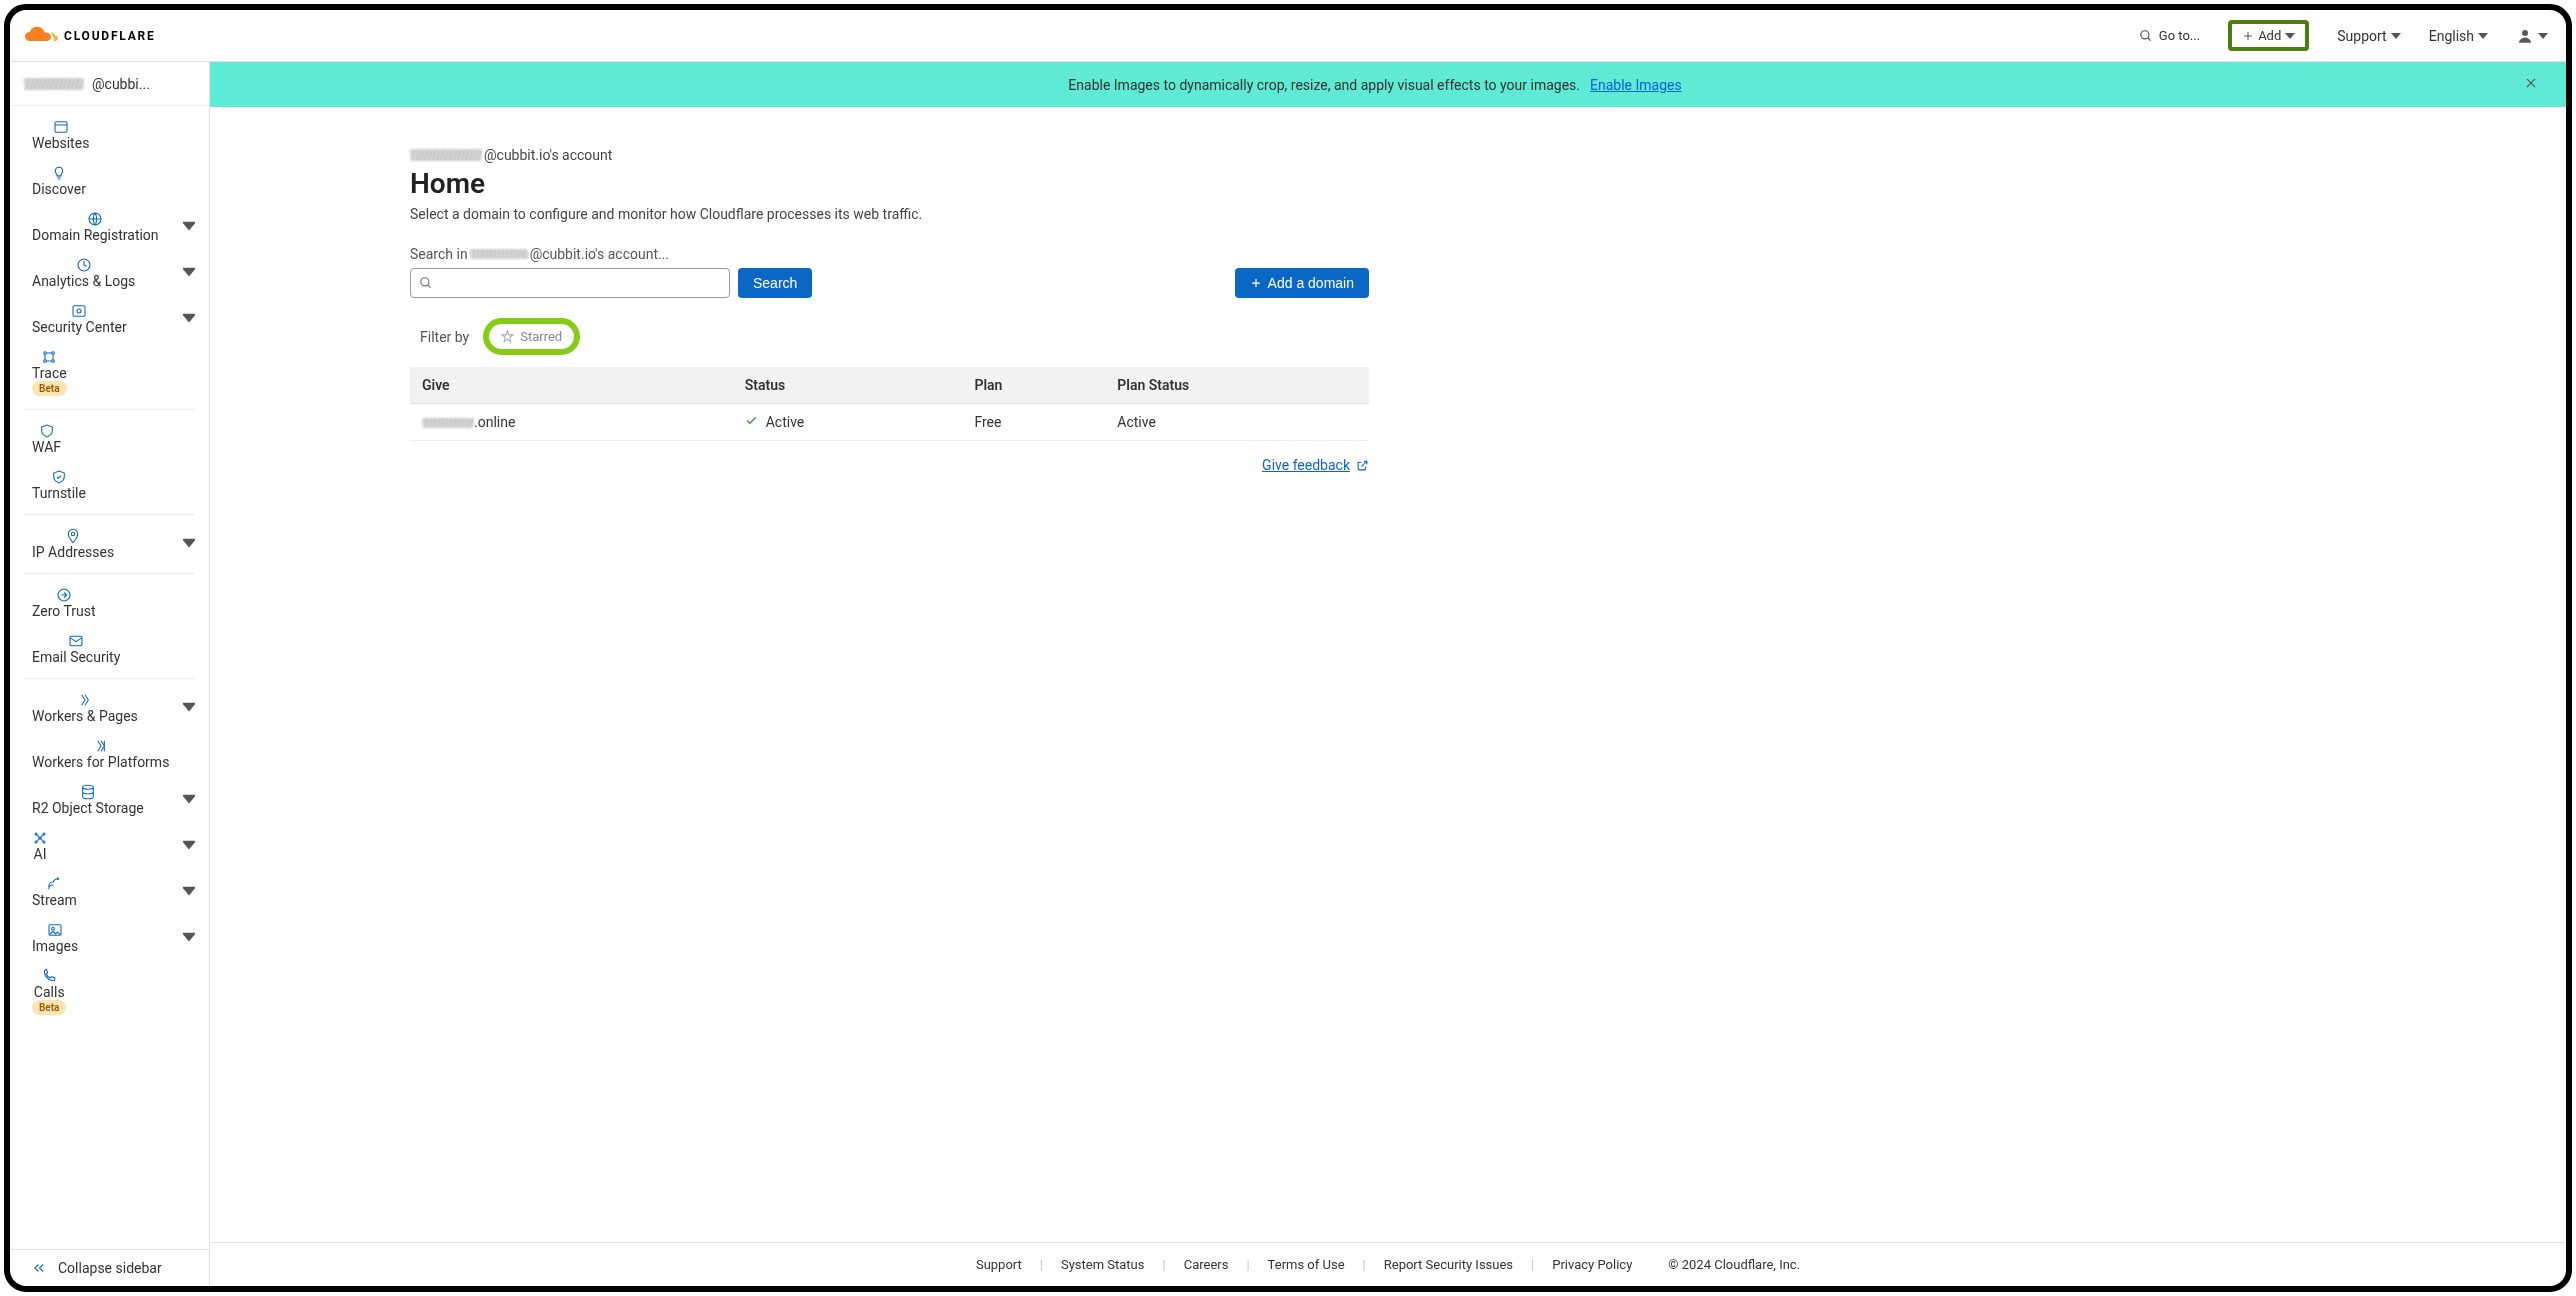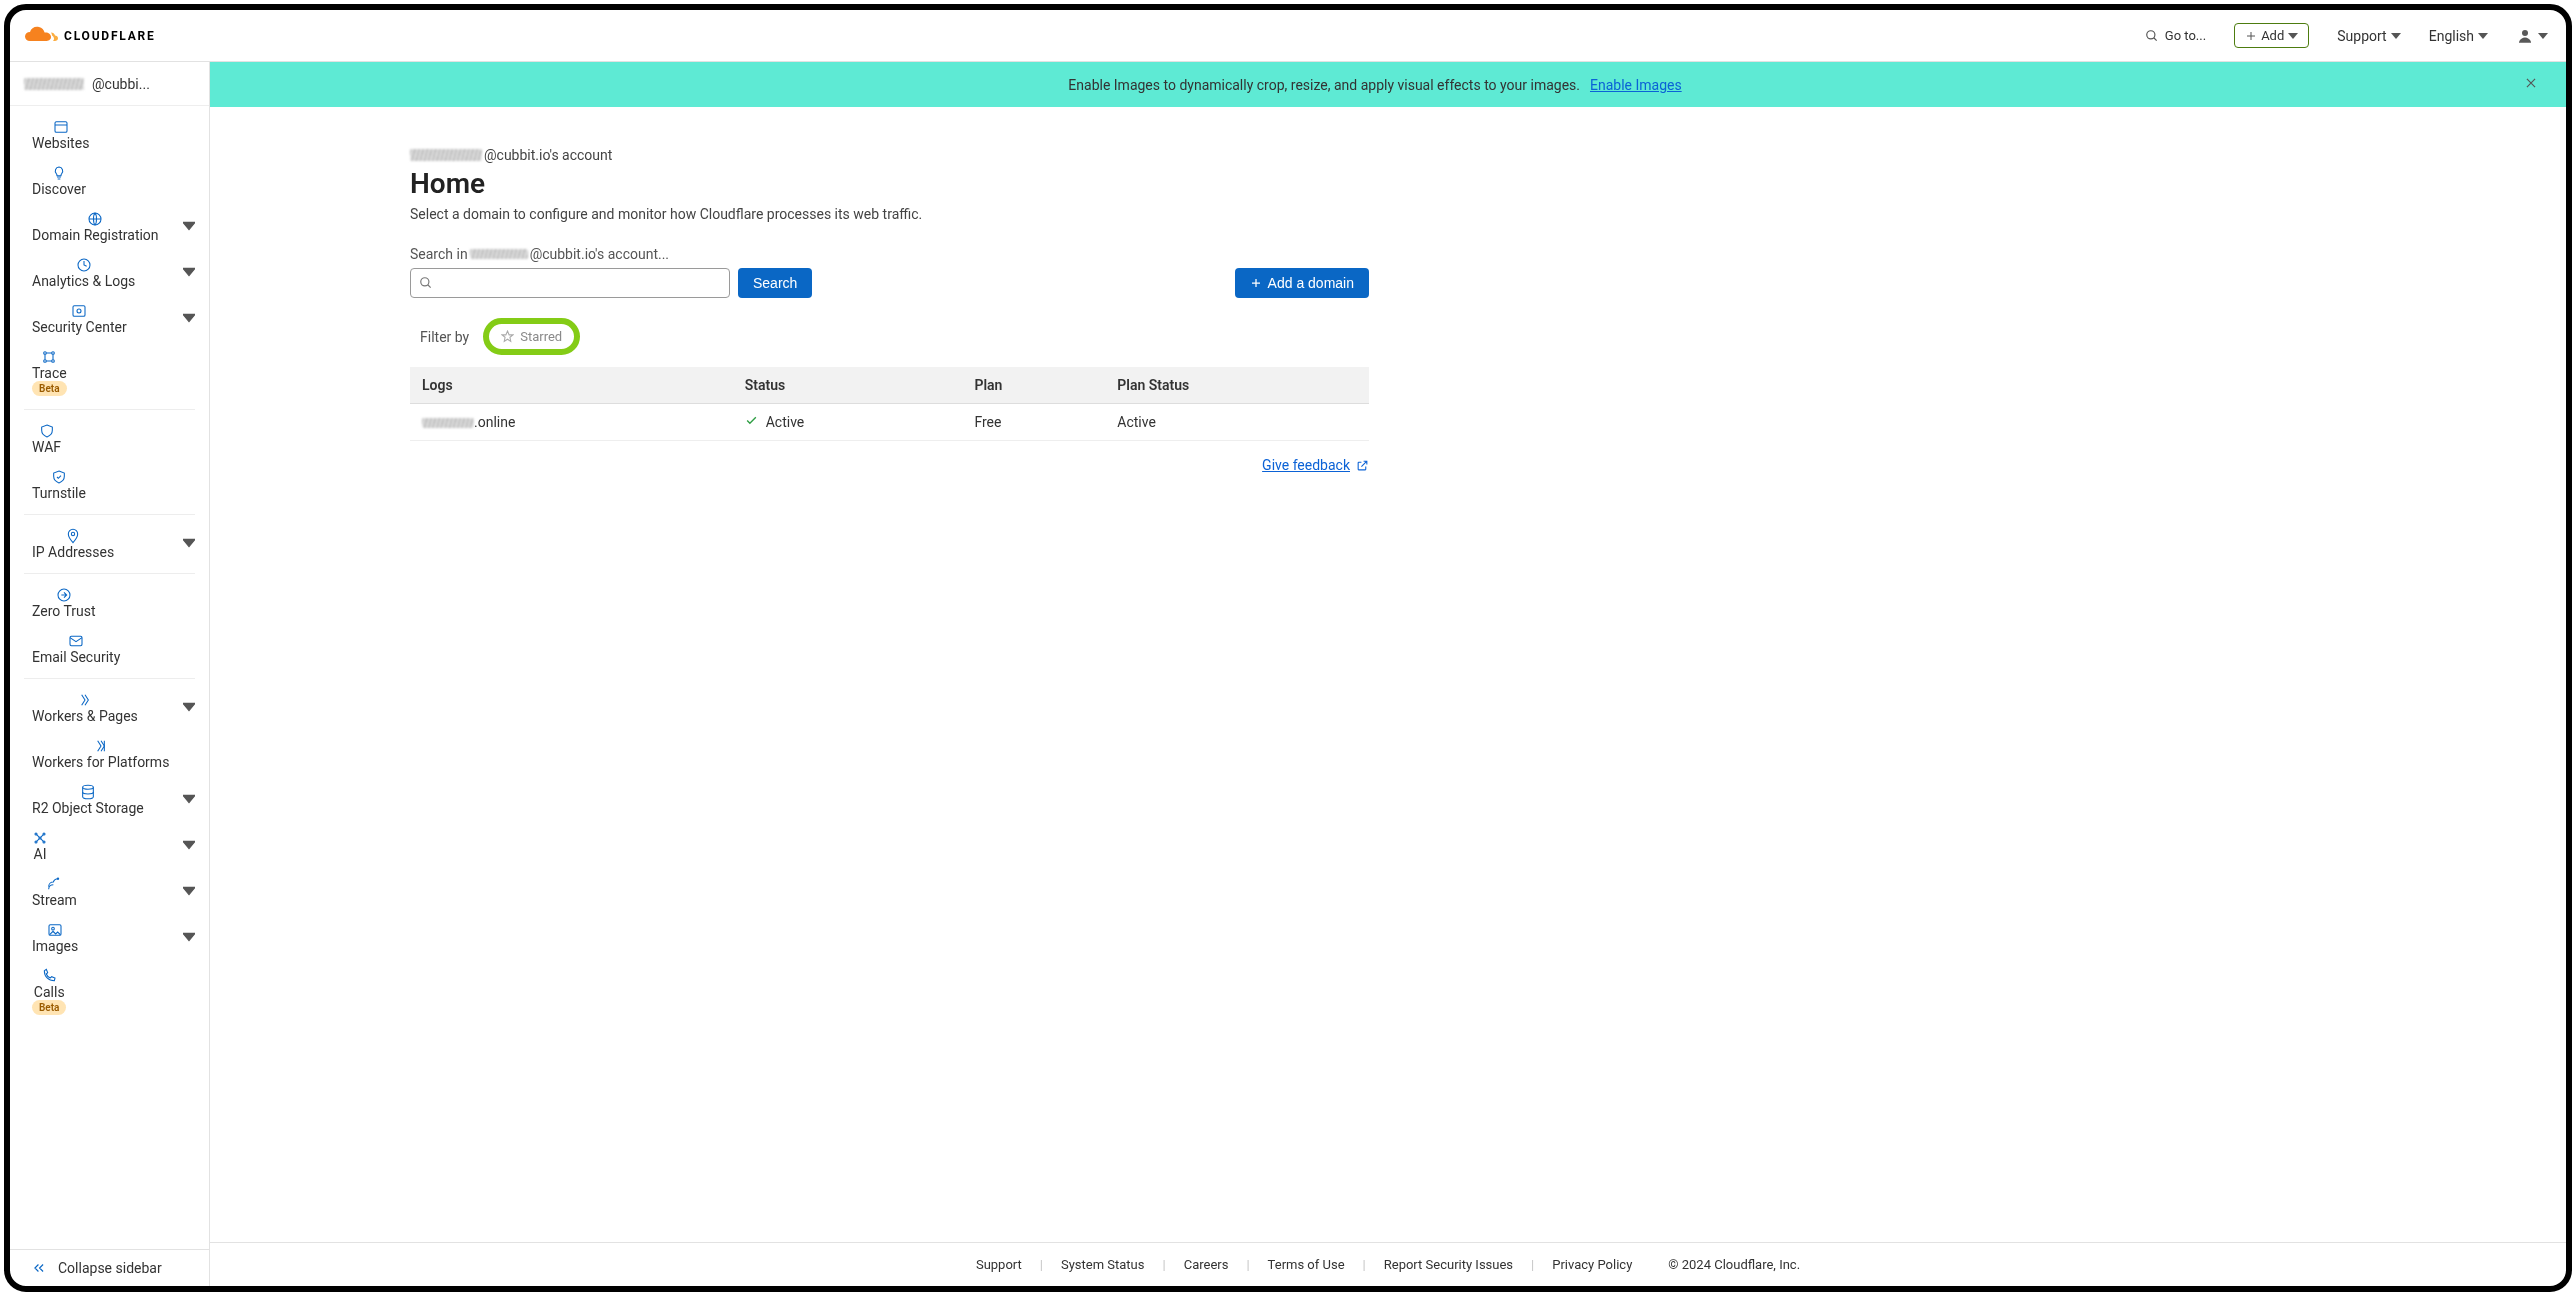--- a/index.html
+++ b/index.html
@@ -32,21 +32,21 @@
     flex: 0 0 auto;
   }
   .topbar-left { display: flex; align-items: center; }
   .cf-logo { display: flex; align-items: center; gap: 6px; }
   .cf-logo svg { display: block; }
   .cf-word { font-weight: 700; letter-spacing: 1.8px; font-size: 12px; color: #000; }
   .topbar-right { display: flex; align-items: center; gap: 28px; }
   .tb-goto { display: flex; align-items: center; gap: 6px; color: #333; cursor: pointer; font-size: 13px; }
   .tb-add {
     display: flex; align-items: center; gap: 4px;
-    border: 1px solid #4d7c0f; border-radius: 4px;
+    border: 4px solid #4d7c0f; border-radius: 4px;
     padding: 4px 10px; cursor: pointer; font-size: 13px; color: #333;
   }
   .tb-drop { display: flex; align-items: center; gap: 4px; cursor: pointer; font-size: 14px; color: #333; }
   .tb-user { display: flex; align-items: center; gap: 4px; cursor: pointer; color: #595959; }
 
   
   .body {
     flex: 1 1 auto;
     display: flex;
     min-height: 0;
@@ -561,21 +561,21 @@
               <svg width="13" height="13" viewBox="0 0 24 24" fill="none" stroke="#aaa" stroke-width="2">
                   <path d="m12 2 3 7h7l-5.5 4.5L18 21l-6-4-6 4 1.5-7.5L2 9h7l3-7z"></path>
                 </svg>
               <span>Starred</span>
             </div>
           </div>
 
           <table class="domains">
             <thead>
                 <tr id="thead-row">
-                  <th>Logs</th>
+                  <th>Give</th>
                   <th>Status</th>
                   <th>Plan</th>
                   <th>Plan Status</th>
                 </tr>
               </thead>
             <tbody id="tbody">
   <tr>
     <td><span class="blur-strip" style="width:52px;height:10px"></span>.online</td>
     <td>
                     <div class="status-cell">

